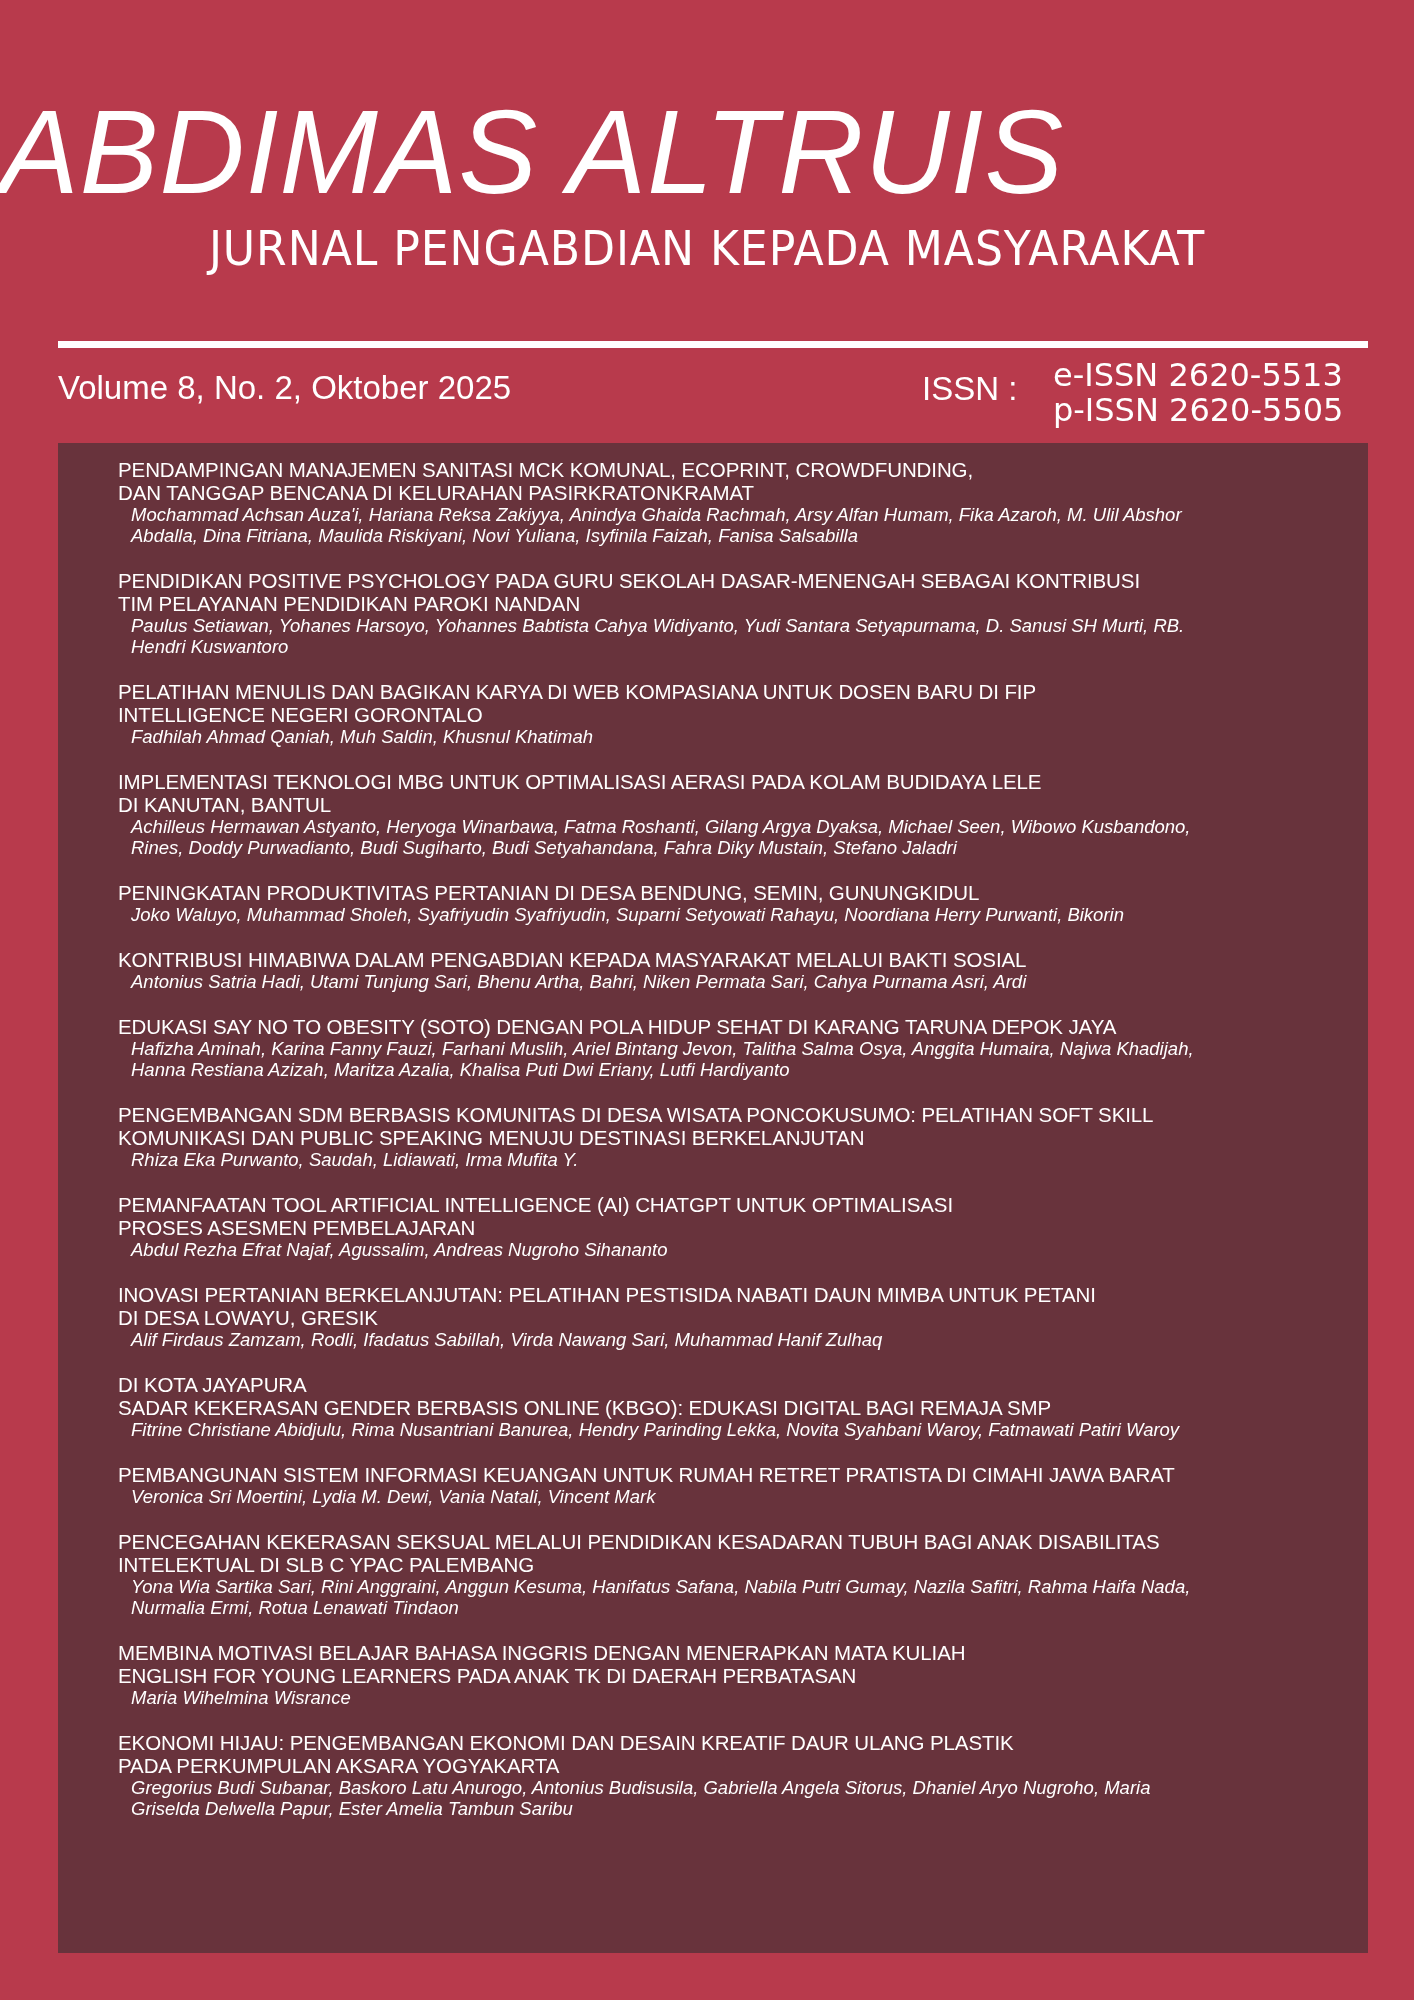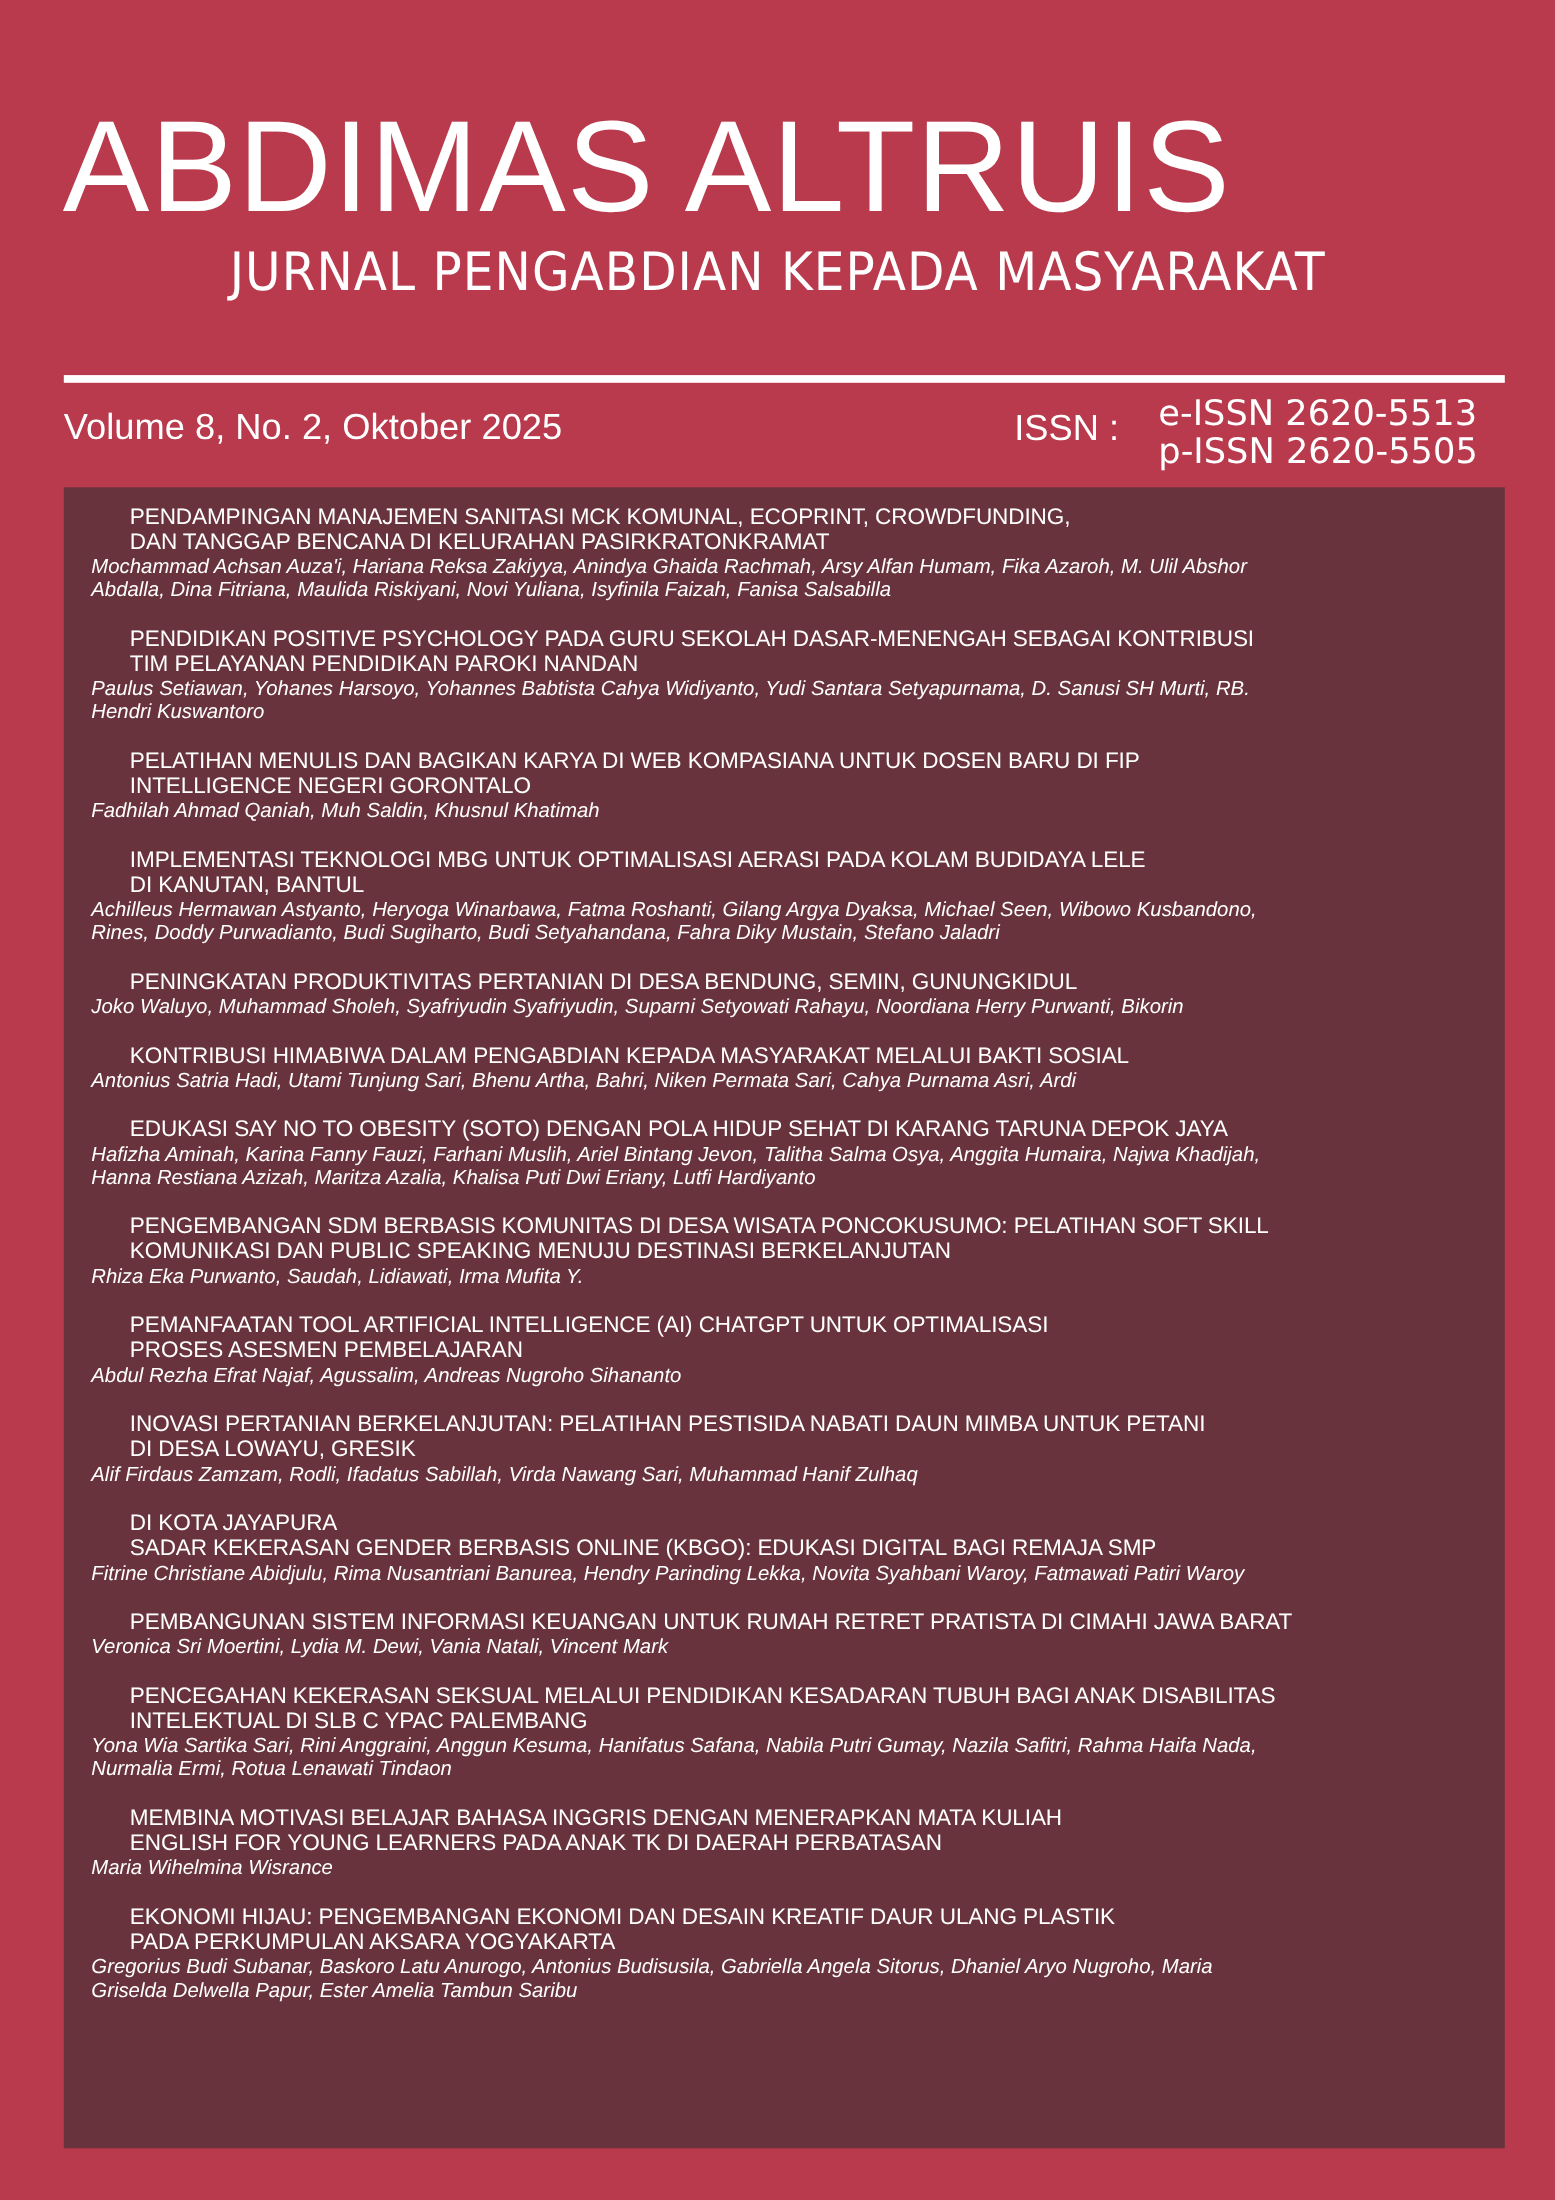--- a/index.html
+++ b/index.html
@@ -5,24 +5,25 @@
     html, body { margin: 0; padding: 0; }
     body {
       width: 1414px; height: 2000px;
       background: #b83a4c;
       position: relative; overflow: hidden;
       font-family: "Liberation Sans", sans-serif;
       color: #ffffff;
     }
     .masthead-title {
       position: absolute; left: 0; top: 92px; width: 1176px;
-      text-align: center;
+      text-align: left;
       font-size: 118px; line-height: 120px;
       letter-spacing: 1px;
       font-family: "Liberation Sans", sans-serif;
+      font-style: italic;
     }
     .masthead-subtitle {
       position: absolute; left: 0; top: 220px; width: 1414px;
       text-align: center;
       font-family: "DejaVu Sans", sans-serif;
       font-size: 48px; line-height: 56px;
       letter-spacing: 1px;
       transform: scaleX(0.92);
     }
     .rule {
@@ -51,21 +52,21 @@
       position: absolute; left: 83px; top: 458px; width: 1270px;
     }
     .article { margin-bottom: 23px; }
     .article-title {
       font-size: 20.5px; line-height: 23px;
       letter-spacing: -0.1px;
     }
     .article-title div { white-space: nowrap; margin-left: 35px; }
     .article-authors {
       font-style: italic;
-      font-size: 18.5px; line-height: 21px;
+      font-size: 18.5px; line-height: 21px; margin-left: 48px;
     }
     .article-authors div { white-space: nowrap; }
   </style>
 </head>
 <body>
 
 <div>
   <div class="masthead-title">ABDIMAS ALTRUIS</div>
   <div class="masthead-subtitle">JURNAL PENGABDIAN KEPADA MASYARAKAT</div>
   <div class="rule"></div>

